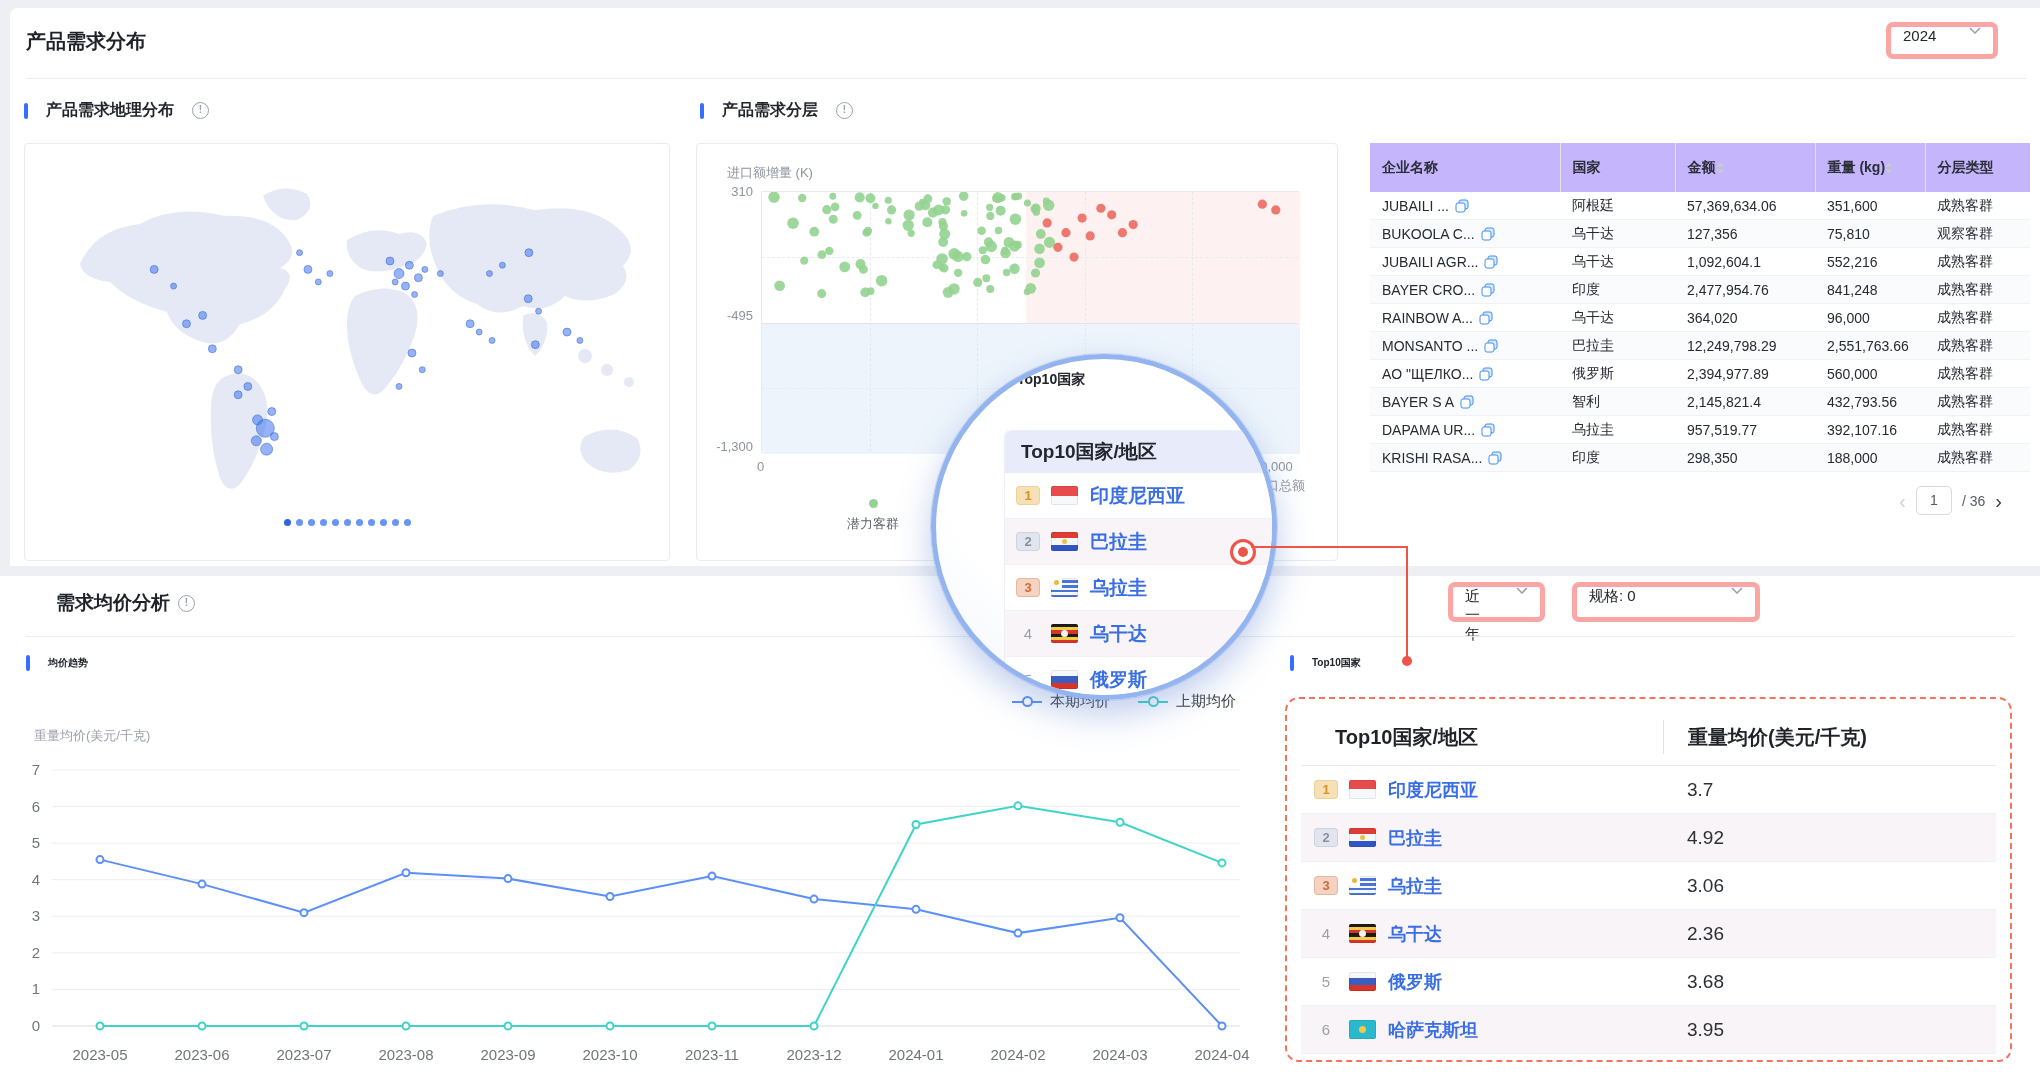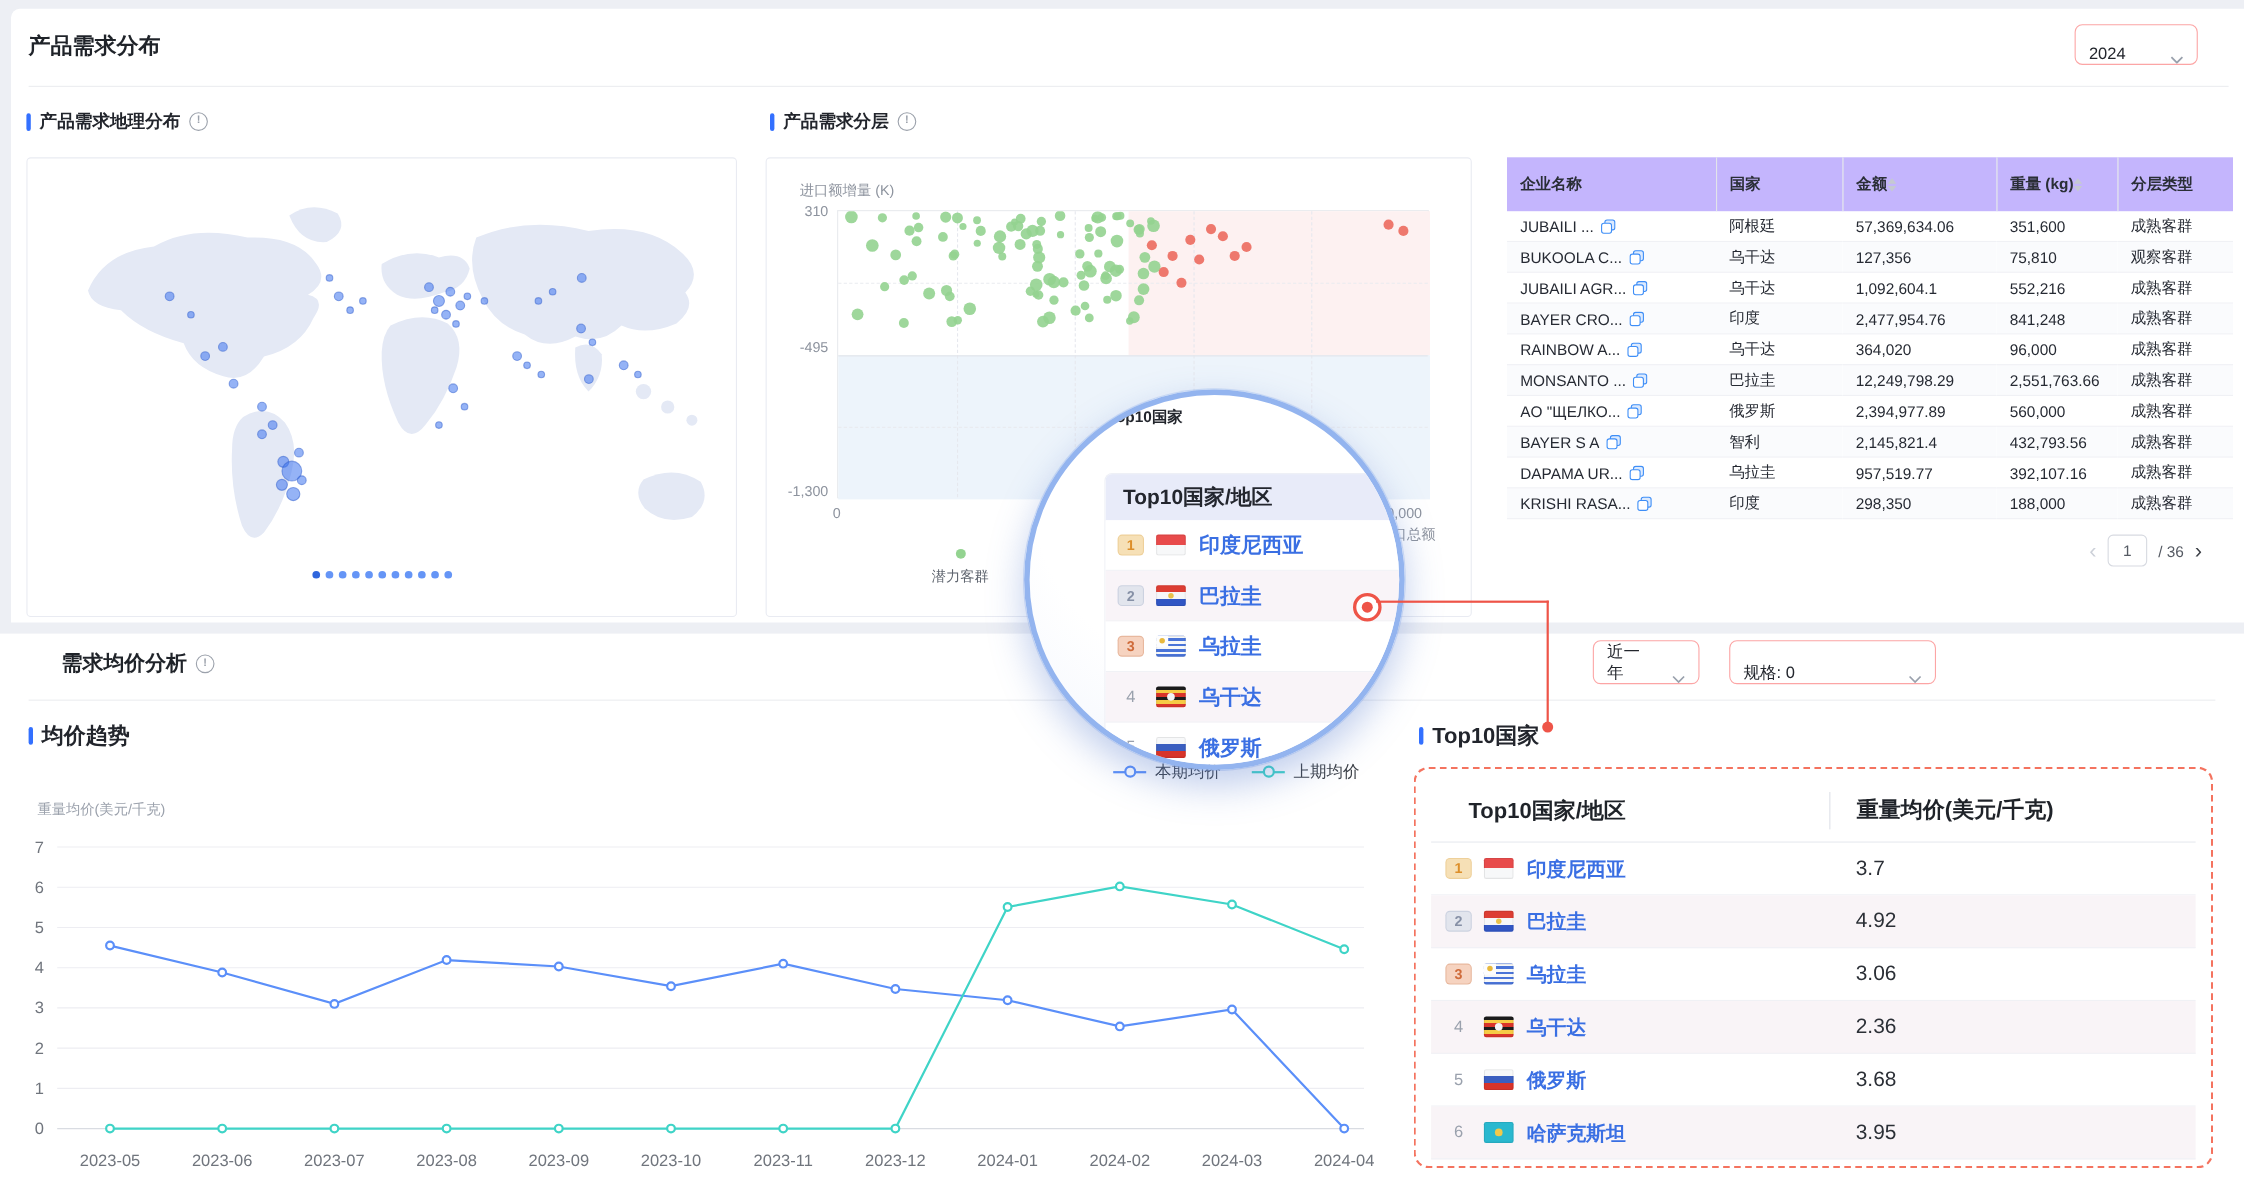--- a/index.html
+++ b/index.html
@@ -4,27 +4,27 @@
 <style>
   html,body{margin:0;padding:0;background:#edeff4;}
   .stage{position:relative;width:2040px;height:1091px;background:#edeff4;
     font-family:"Liberation Sans","DejaVu Sans",sans-serif;overflow:hidden;color:#22252c;}
   .card{position:absolute;background:#fff;}
   .card-top{left:10px;top:8px;width:2030px;height:558px;border-radius:8px 0 0 0;}
   .card-bottom{left:0;top:576px;width:2040px;height:515px;}
 
   .page-title{position:absolute;left:16px;top:20px;font-size:20px;font-weight:700;color:#1f2329;}
   .hdivider{position:absolute;height:1px;background:#ebedf0;}
-  .sel{position:absolute;border:1px solid #fca5a5;border-radius:7px;background:#fff;
-    display:flex;align-items:flex-end;justify-content:space-between;padding:0 12px;font-size:15px;color:#23262d;cursor:pointer;box-sizing:border-box;gap:18px;}
+  .sel{position:absolute;border:5px solid #fca5a5;border-radius:7px;background:#fff;
+    display:flex;align-items:flex-start;justify-content:space-between;padding:0 12px;font-size:15px;color:#23262d;cursor:pointer;box-sizing:border-box;gap:18px;}
   .sel svg{flex:0 0 auto;margin-left:10px;}
 
-  .shead{position:absolute;display:flex;align-items:center;gap:8px;font-size:16px;font-weight:700;color:#22252c;}
+  .shead{position:absolute;display:flex;align-items:center;gap:18px;font-size:16px;font-weight:700;color:#22252c;}
   .shead .bar{width:4px;height:16px;border-radius:2px;background:#3370ff;}
-  .shead.small{font-size:20px;}
+  .shead.small{font-size:10px;}
   .info{display:inline-block;width:15px;height:15px;border:1px solid #9ba1ab;border-radius:50%;
     color:#9ba1ab;font-size:10px;line-height:13px;text-align:center;font-weight:700;}
   .info::after{content:"!";}
 
   .panel{position:absolute;border:1px solid #e9ebf2;border-radius:4px;background:#fff;box-sizing:border-box;}
 
   
   .map-panel{left:14px;top:135px;width:646px;height:418px;overflow:hidden;}
   .map-panel svg{position:absolute;left:0;top:0;}
   .carousel{position:absolute;left:0;right:0;bottom:34px;display:flex;justify-content:center;gap:5px;}

